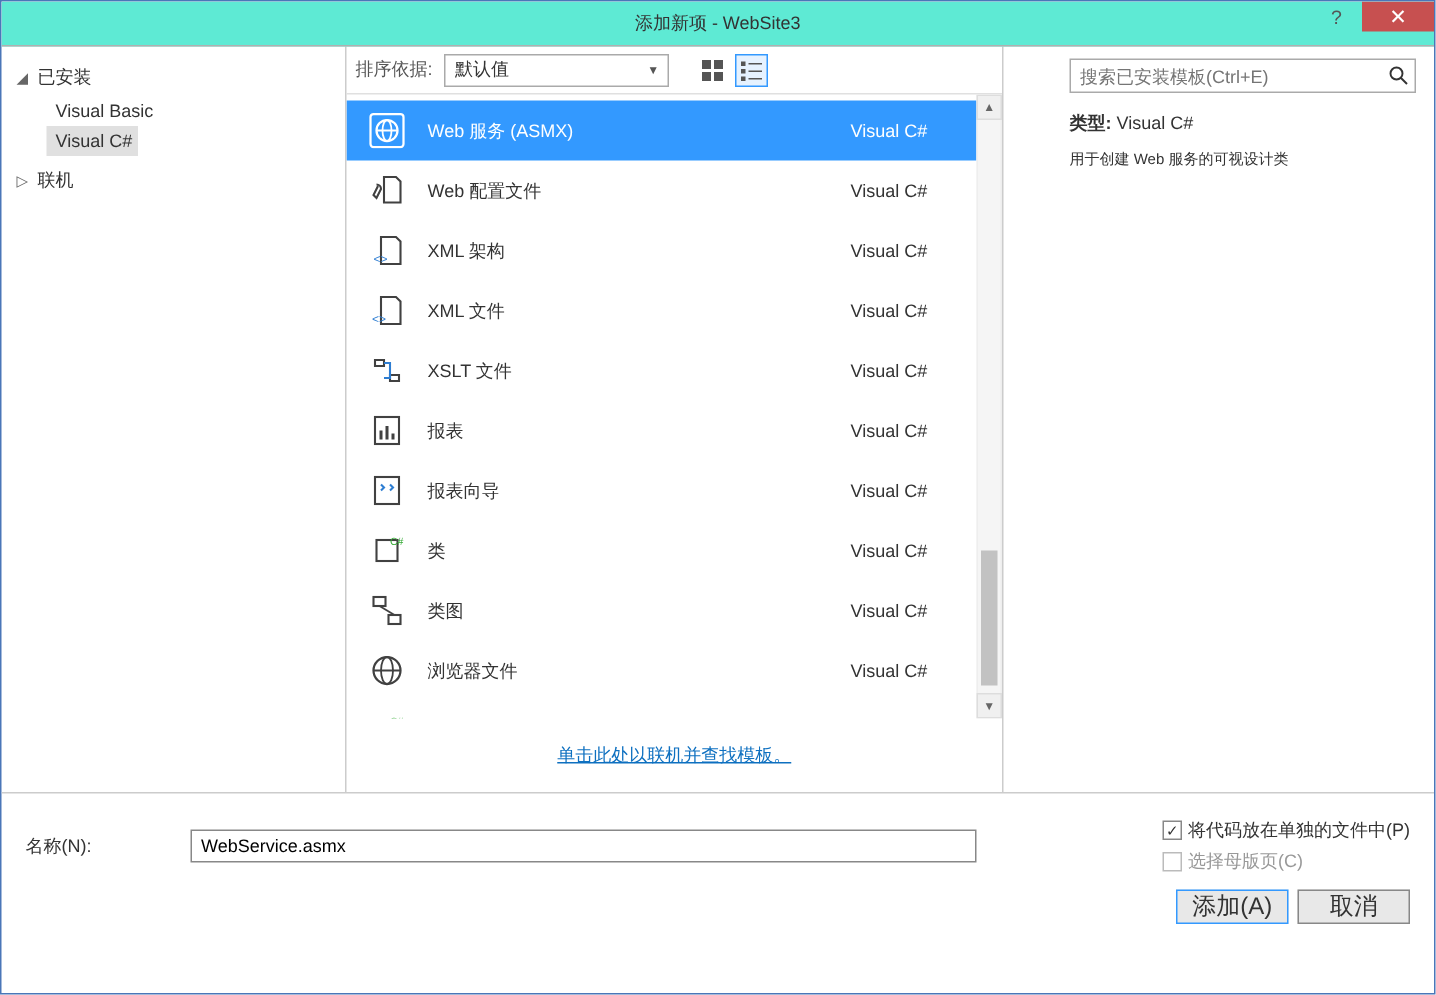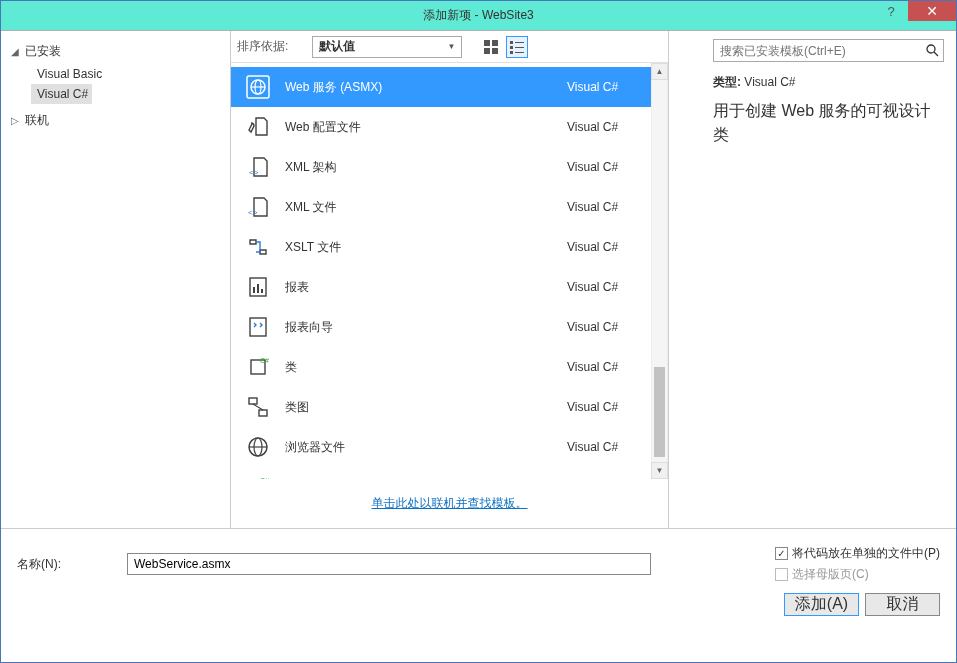--- a/index.html
+++ b/index.html
@@ -21,22 +21,22 @@
     .tree-item { padding: 4px 10px; display: flex; align-items: center; cursor: default; }
     .tree-arrow { width: 12px; font-size: 10px; color: #666; margin-right: 2px; }
     .tree-label { color: #333; }
     .tree-sub { padding-left: 30px; }
     .tree-sub-item { padding: 3px 4px 3px 6px; cursor: default; }
     .tree-sub-item.selected { background: #e0e0e0; display:inline-block; }
     
     
     .center { flex: 1; display: flex; flex-direction: column; border-right: 1px solid #ccc; }
     .toolbar { height: 32px; display: flex; align-items: center; padding: 4px 6px; border-bottom: 1px solid #e0e0e0; gap:6px;}
-    .sort-label { color: #555; margin-right: 18px; }
-    .sort-select { width: 150px; height: 22px; border: 1px solid #aaa; background: #fff; display: flex; align-items: center; justify-content: space-between; padding: 0 6px; font-weight: bold; }
+    .sort-label { color: #555; margin-right: 2px; }
+    .sort-select { width: 150px; height: 22px; border: 1px solid #aaa; background: #fff; display: flex; align-items: center; justify-content: space-between; padding: 0 6px; }
     .sort-select .arrow { font-size: 8px; color: #555; }
     .view-btns { margin-left: 12px; display: flex; gap: 4px; }
     .view-btn { width: 22px; height: 22px; border: 1px solid transparent; display: flex; align-items: center; justify-content: center; }
     .view-btn.active { border: 1px solid #3399ff; background: #e6f2ff; }
     .view-icon { width: 14px; height: 14px; }
     
     .items-wrap { flex: 1; overflow: hidden; position: relative; padding: 4px 0; }
     .items-scroll { position:absolute; right:0; top:0; bottom:0; width:17px; display:flex; flex-direction:column;}
     .items-scroll .arrow { height:17px; display:flex; align-items:center; justify-content:center; font-size:8px; color:#666; background:#f0f0f0; border:1px solid #ddd;}
     .items-scroll .track{ flex:1; position:relative; background:#f5f5f5; border-left:1px solid #eee; border-right:1px solid #eee;}
@@ -51,21 +51,21 @@
     .center-footer { text-align: center; padding: 16px 0; }
     .center-footer a { color: #0e70c0; text-decoration: underline; font-size: 12px; }
     
     
     .right { width: 255px; padding: 8px 12px; display:flex; flex-direction:column;margin-left:32px;}
     .search-box { display: flex; align-items: center; border: 1px solid #aaa; height: 23px; margin-bottom: 12px; background:#fff;}
     .search-box input { flex: 1; border: none; outline: none; padding: 0 6px; font-size: 12px; color:#999;}
     .search-icon { width: 22px; display: flex; align-items: center; justify-content: center; color: #555; font-size: 12px; }
     .detail-type { font-size: 12px; margin-bottom: 8px; color:#333;}
     .detail-type strong { font-weight: bold; text-align: center; }
-    .detail-desc { font-size: 16px; color: #333; line-height: 1.5;}
+    .detail-desc { font-size: 10px; color: #333; line-height: 1.5;}
     
     
     .bottom { border-top: 1px solid #ccc; padding: 14px 16px 10px 16px;}
     .row { display: flex; align-items: center; margin-bottom: 8px; }
     .name-row .label { width: 110px; }
     .name-row input { flex:1; max-width:524px; height: 22px; border: 1px solid #888; padding: 0 6px; font-size: 12px; }
     .opts { margin-left: auto; }
     .opt { white-space: nowrap; font-size:12px; display:flex; align-items:center; gap:4px; padding:2px 0;}
     .opt.disabled { color: #999; }
     .cbox { width:13px; height:13px; border:1px solid #888; display:inline-flex; align-items:center; justify-content:center; font-size:10px; color:#333; background:#fff;}

